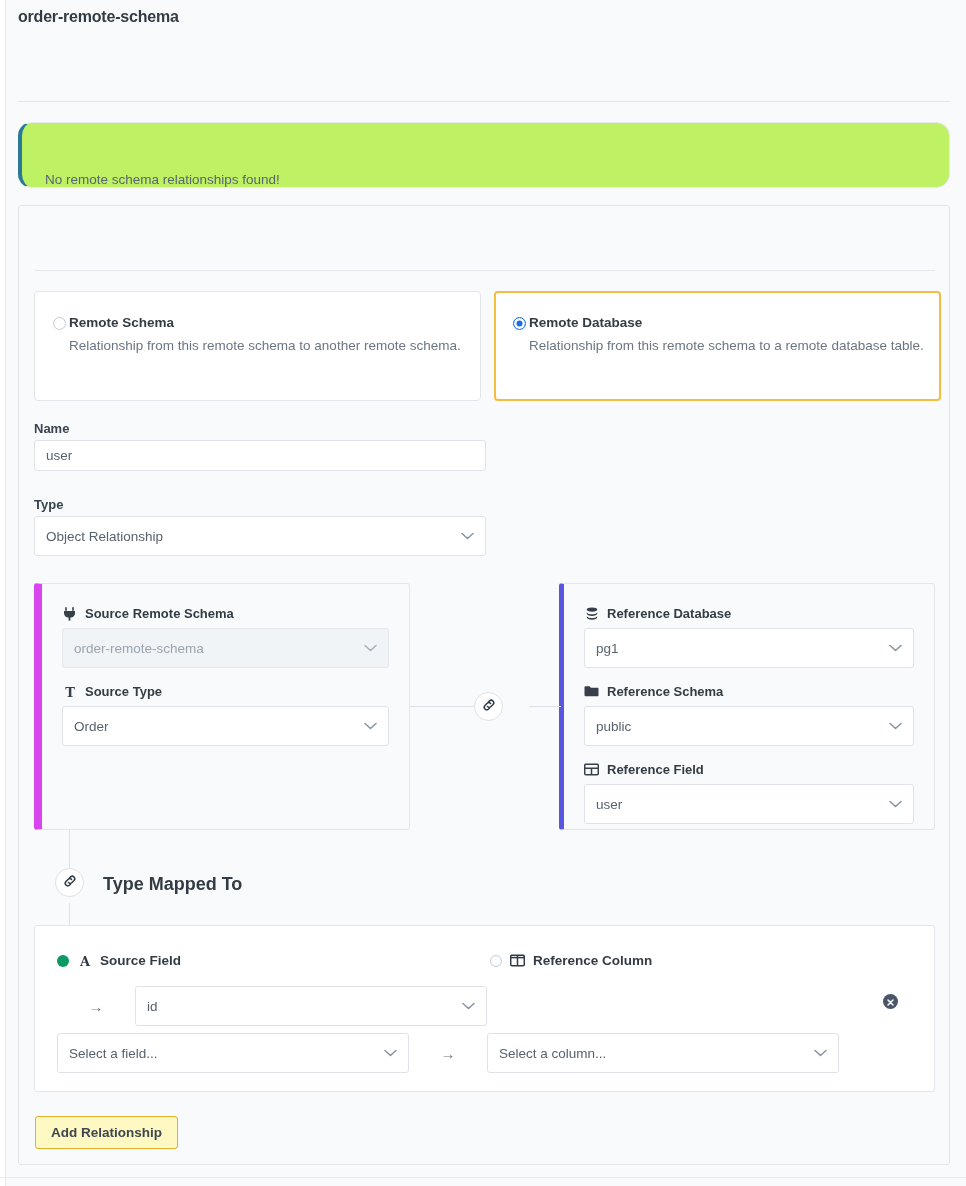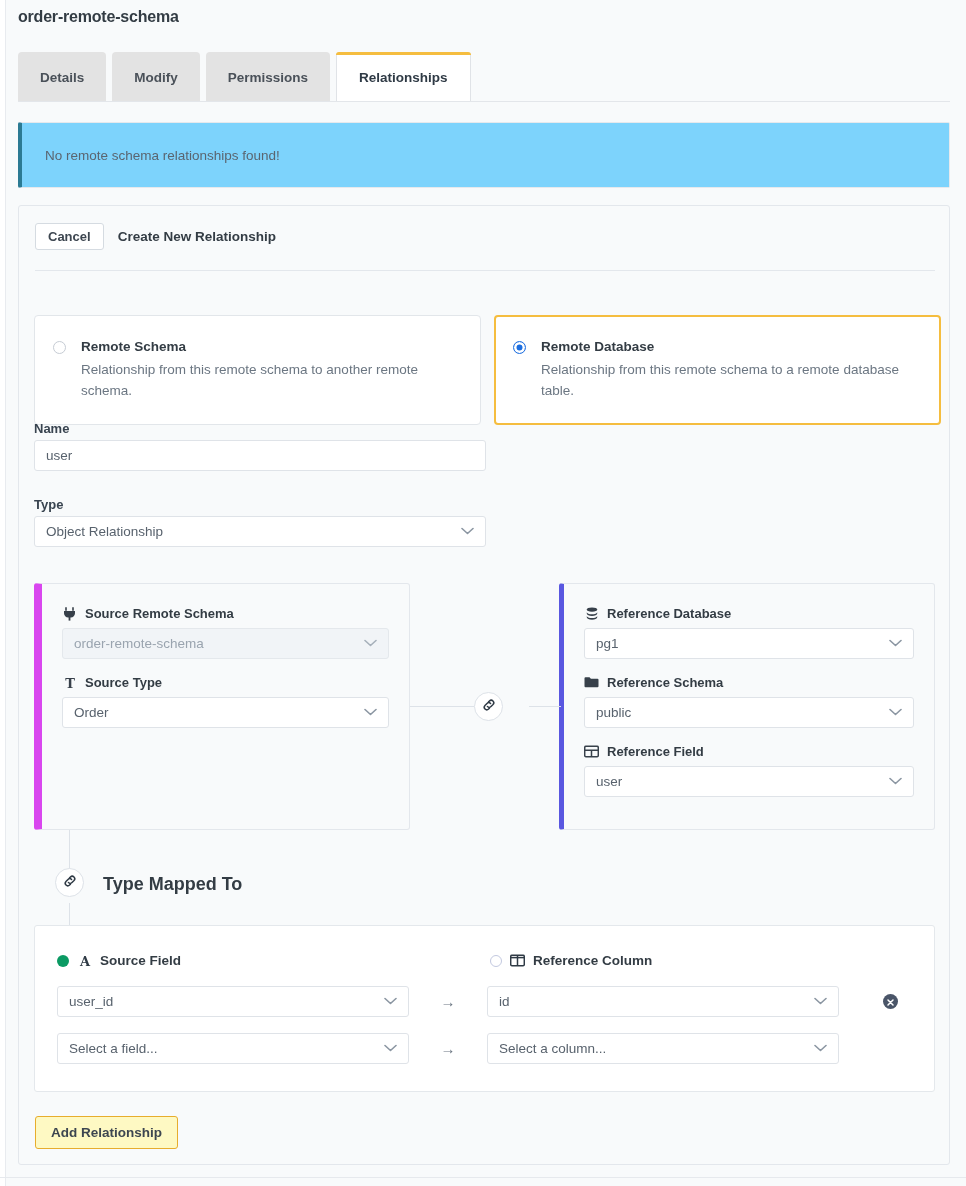--- a/index.html
+++ b/index.html
@@ -43,23 +43,23 @@
     height: 3px; background: #f5bd3f; border-radius: 3px 3px 0 0;
   }
   .tabs-rule {
     position: absolute; left: 18px; top: 101px; width: 932px; height: 1px;
     background: #e3e6ea;
   }
 
   
   .banner {
     position: absolute; left: 18px; top: 122px; width: 932px; height: 66px;
-    background: #7dd3fc; border: 1px solid #e6e9ed; border-left: 4px solid #2b7a93;
-    border-radius: 2px;
-    display: flex; align-items: center;
+    background: #bef264; border: 1px solid #e6e9ed; border-left: 4px solid #2b7a93;
+    border-radius: 14px;
+    display: flex; align-items: flex-end;
   }
   .banner-text { padding-left: 23px; font-size: 13.5px; color: #5a6570; }
 
   
   .card {
     position: absolute; left: 18px; top: 205px; width: 932px; height: 960px;
     background: #f8fafb; border: 1px solid #e3e7ec; border-radius: 3px;
   }
   .card-head { position: absolute; left: 16px; top: 17px; display: flex; align-items: center; gap: 14px; }
   .btn-cancel {
@@ -71,21 +71,21 @@
   }
   .head-title { font-size: 13.5px; font-weight: bold; color: #333c44; }
   .head-rule { position: absolute; left: 16px; top: 64px; width: 900px; height: 1px; background: #e3e7ec; }
 
   
   .radio-row { position: absolute; left: 15px; top: 85px; display: flex; gap: 13px; }
   .radio-card {
     width: 447px; min-height: 110px; background: #ffffff;
     border: 1px solid #e2e6ea; border-radius: 4px;
     padding: 23px 18px 18px 18px; cursor: pointer;
-    display: flex; gap: 12px; margin-top: 24px;
+    display: flex; 
   }
   .radio-card.selected { border: 2px solid #f5bd3f; padding: 22px 8px 17px 17px; }
   .radio-dot {
     width: 13px; height: 13px; border-radius: 50%;
     border: 1px solid #c6ccd4; background: #fff; flex: none; margin-top: 2px;
   }
   .radio-dot.on { border: 1.5px solid #1c6ee0; box-shadow: inset 0 0 0 2.5px #fff, inset 0 0 0 9px #1c6ee0; }
   .radio-body { flex: 1; }
   .radio-title { font-size: 13.5px; font-weight: bold; color: #333c44; margin-bottom: 5px; margin-left: 3px; }
   .radio-desc { font-size: 13.5px; color: #6b7682; line-height: 21px; margin-left: 3px; }
@@ -95,21 +95,21 @@
   .fld-name-label { position: absolute; left: 15px; top: 215px; }
   .inp {
     height: 31px; background: #ffffff; border: 1px solid #dfe3e8; border-radius: 3px;
     font-size: 13.5px; color: #58626d; padding: 0 11px;
     display: flex; align-items: center;
     font-family: "Liberation Sans", sans-serif;
   }
   .fld-name { position: absolute; left: 15px; top: 234px; width: 452px; }
   .fld-type-label { position: absolute; left: 15px; top: 291px; }
   .sel {
-    height: 31px; background: #ffffff; border: 1px solid #dfe3e8; border-radius: 3px;
+    height: 40px; background: #ffffff; border: 1px solid #dfe3e8; border-radius: 3px;
     font-size: 13.5px; color: #58626d; padding: 0 11px;
     display: flex; align-items: center; justify-content: space-between; cursor: pointer;
   }
   .sel.disabled { background: #f1f4f7; color: #9aa4af; border-color: #e4e8ec; }
   .sel .chev { color: #8b96a2; font-size: 11px; line-height: 1; }
   .fld-type { position: absolute; left: 15px; top: 310px; width: 452px; }
 
   
   .panel {
     position: absolute; background: #f8fafb; border: 1px solid #e3e7ec; border-radius: 3px;
@@ -179,48 +179,28 @@
   .bot-rule { position: absolute; left: 0; top: 1177px; width: 966px; height: 1px; background: #e6e9ed; }
 </style>
 </head>
 <body>
 
 <div class="page">
   <div class="left-edge"></div>
 
   <div class="page-title">order-remote-schema</div>
 
-  <div class="tabs">
-    <div class="tab">
-      <span>Details</span>
-    </div>
-    <div class="tab">
-      <span>Modify</span>
-    </div>
-    <div class="tab">
-      <span>Permissions</span>
-    </div>
-    <div class="tab active">
-      <span>Relationships</span>
-    </div>
-  </div>
   <div class="tabs-rule"></div>
 
   <div class="banner">
     <span class="banner-text">No remote schema relationships found!</span>
   </div>
 
   <div class="card">
 
-    <div class="card-head">
-      <div class="btn-cancel">
-        <span>Cancel</span>
-      </div>
-      <div class="head-title">Create New Relationship</div>
-    </div>
     <div class="head-rule"></div>
 
     <div class="radio-row">
       <div class="radio-card">
         <span class="radio-dot"></span>
         <div class="radio-body">
           <div class="radio-title">Remote Schema</div>
           <div class="radio-desc">Relationship from this remote schema to another remote schema.</div>
         </div>
       </div>
@@ -385,28 +365,20 @@
           <svg width="15" height="13" viewBox="0 0 15 13">
               <rect x="0.7" y="1.3" width="13.6" height="10.4" rx="1.2" fill="none" stroke="#2f3a45" stroke-width="1.5"></rect>
               <path d="M7.5 1.3v10.4" stroke="#2f3a45" stroke-width="1.5"></path>
               <path d="M0.7 3.6h13.6" stroke="#2f3a45" stroke-width="1.5"></path>
             </svg>
         </span>
         <span>Reference Column</span>
       </div>
 
       <div class="map-row r1">
-        <div class="sel map-sel">
-          <span>user_id</span>
-          <span class="chev">
-            <svg width="13" height="8" viewBox="0 0 13 8">
-                <path d="M1 1.5 L6.5 6.5 L12 1.5" stroke="#8b96a2" stroke-width="1.6" fill="none" stroke-linecap="round" stroke-linejoin="round"></path>
-              </svg>
-          </span>
-        </div>
         <div class="arrow">→</div>
         <div class="sel map-sel">
           <span>id</span>
           <span class="chev">
             <svg width="13" height="8" viewBox="0 0 13 8">
                 <path d="M1 1.5 L6.5 6.5 L12 1.5" stroke="#8b96a2" stroke-width="1.6" fill="none" stroke-linecap="round" stroke-linejoin="round"></path>
               </svg>
           </span>
         </div>
       </div>

